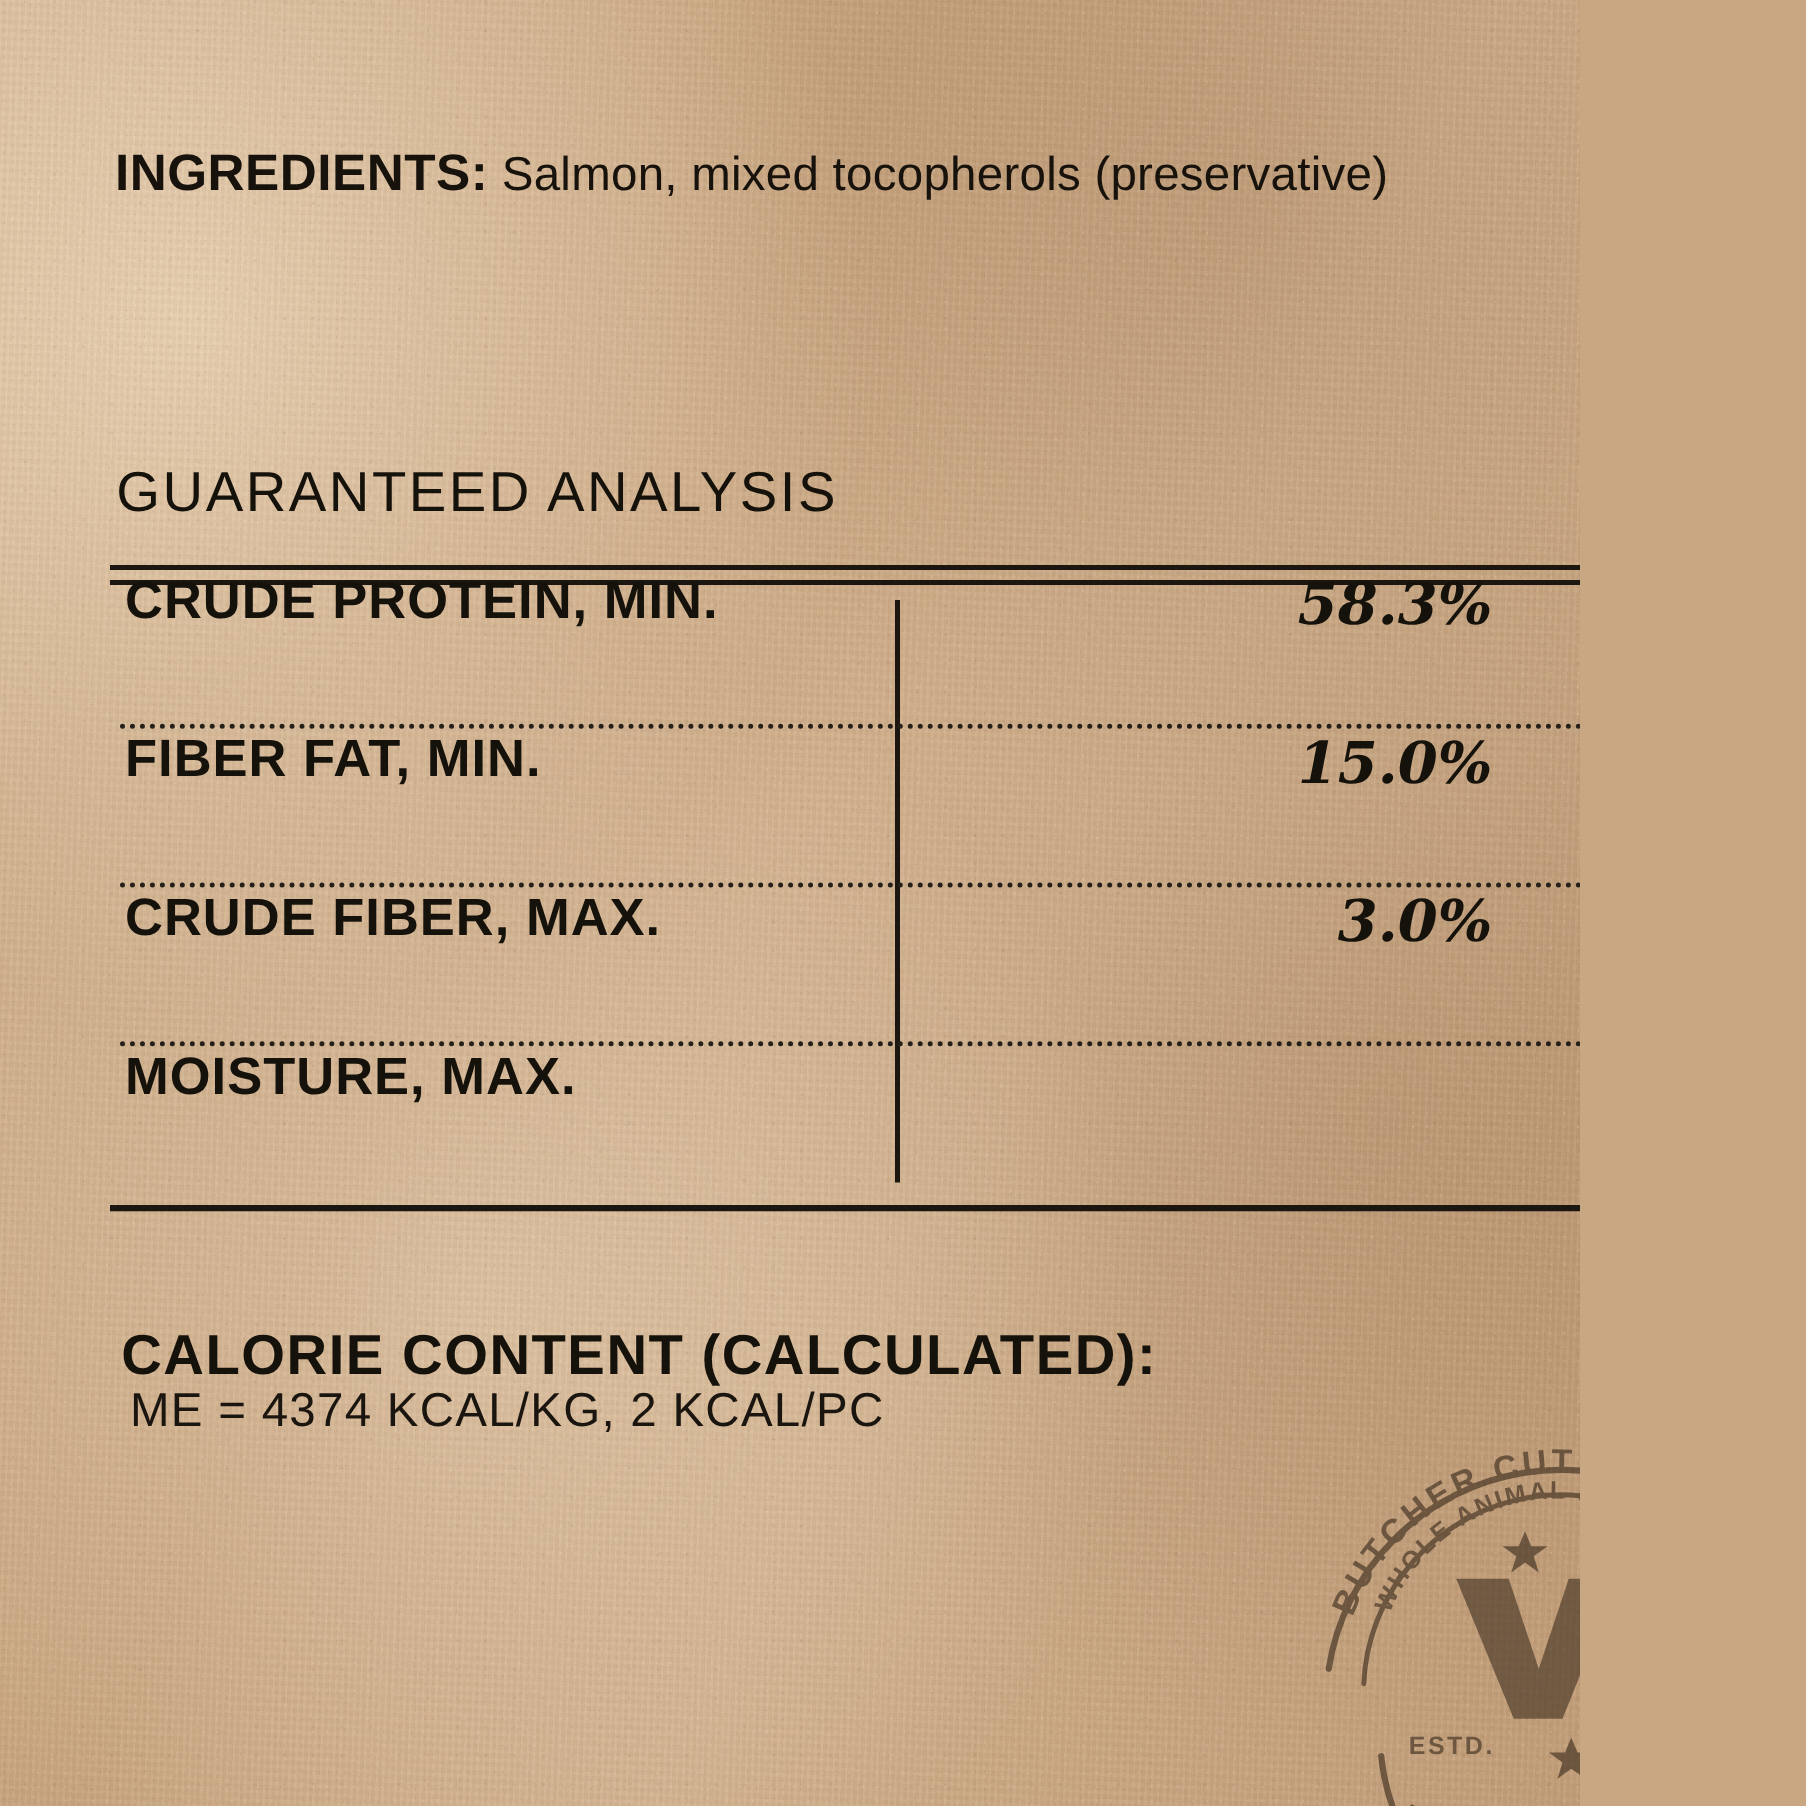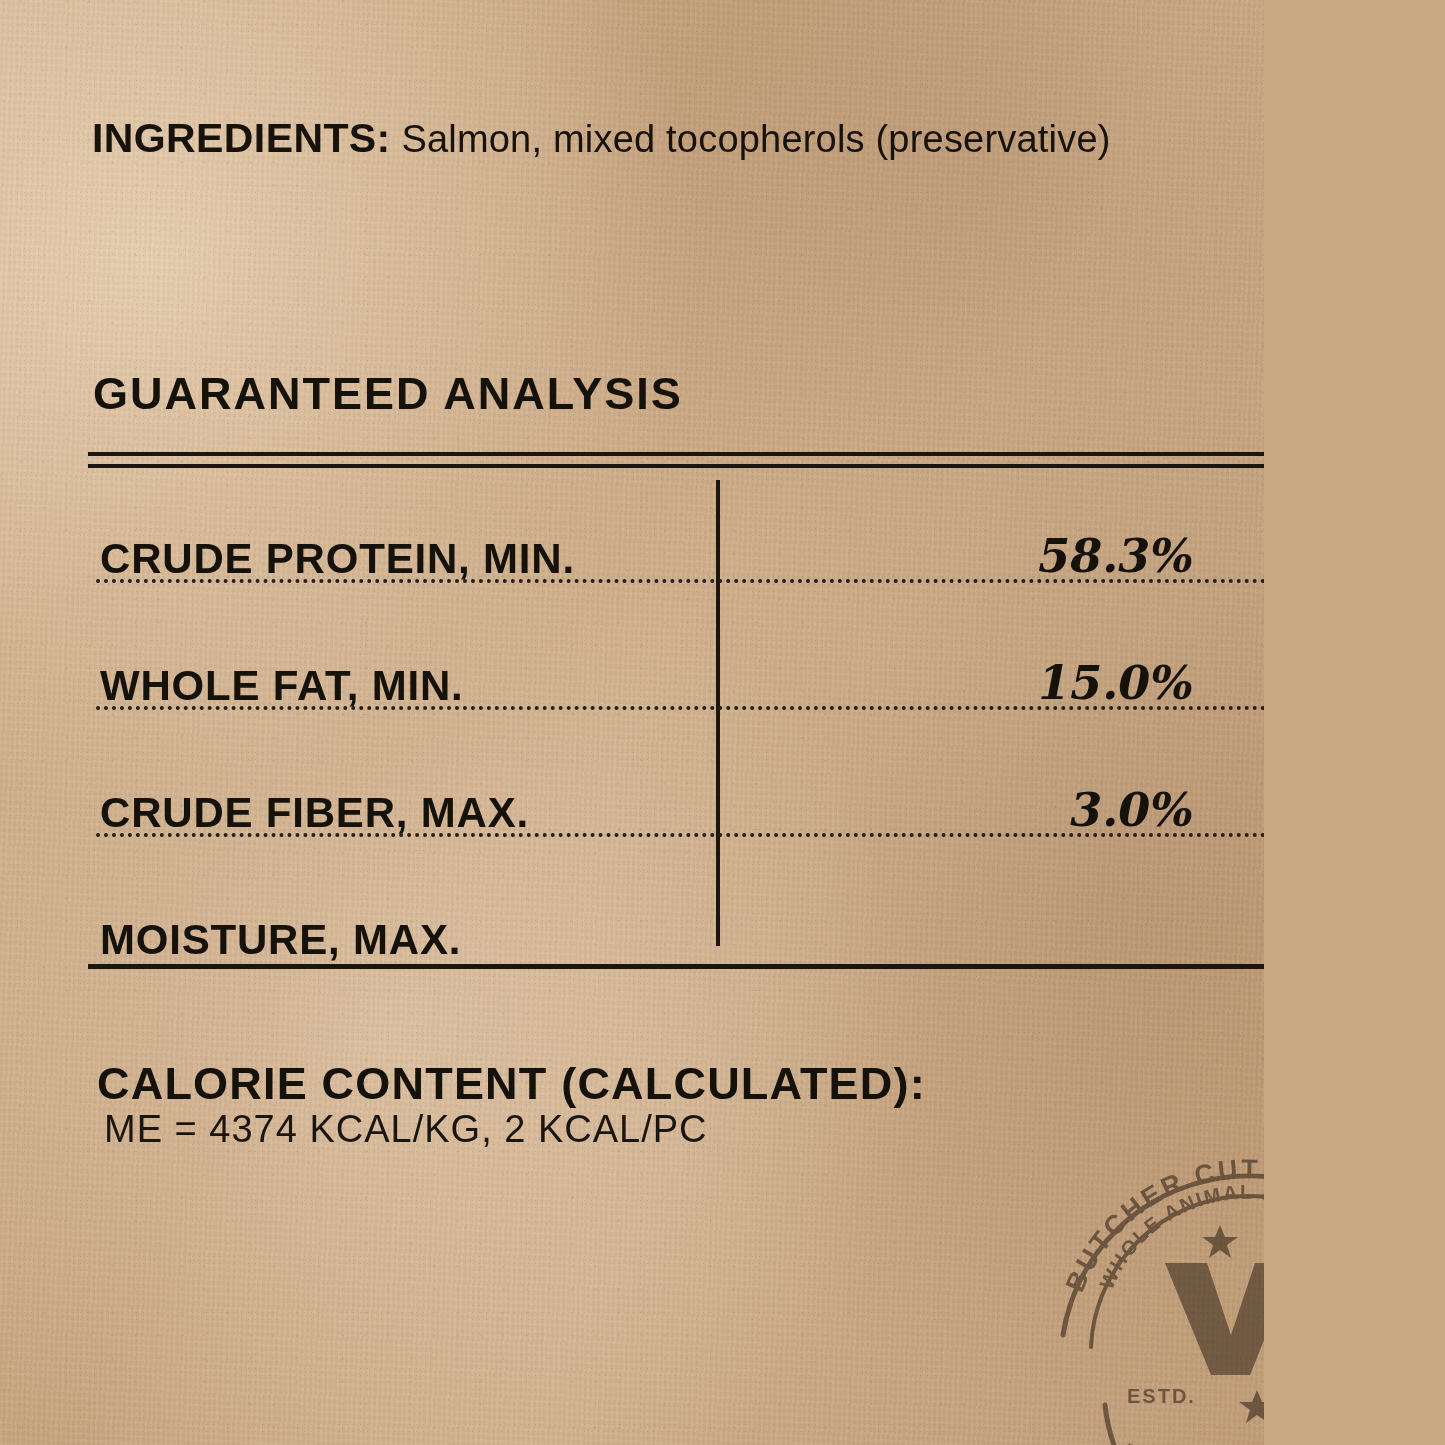--- a/index.html
+++ b/index.html
@@ -80,21 +80,21 @@
     font-weight: 400;
     font-size: 38px;
   }
 
   
   .ga-title {
     position: absolute;
     left: 93px;
     top: 368px;
     font-size: 45px;
-    font-weight: 700;
+    font-weight: 400;
     letter-spacing: 2.0px;
     color: #15110b;
   }
 
   .ga-table {
     position: absolute;
     left: 88px;
     top: 452px;
     width: 1274px;
   }
@@ -114,21 +114,21 @@
   }
   .rule-single {
     border-top: 5px solid #1b1610;
   }
 
   .ga-rows {
     position: relative;
   }
   .ga-row {
     display: flex;
-    align-items: flex-end;
+    align-items: flex-start;
     height: 127px;
     position: relative;
   }
   .ga-name {
     flex: 0 0 630px;
     padding-left: 12px;
     font-size: 42px;
     font-weight: 700;
     letter-spacing: 0.8px;
     color: #15110b;
@@ -212,21 +212,21 @@
       <div class="ga-rows">
         <div class="ga-divider"></div>
 
         <div class="ga-row">
           <div class="ga-name">CRUDE PROTEIN, MIN.</div>
           <div class="ga-val">58.3%</div>
           <div class="dots"></div>
         </div>
 
         <div class="ga-row">
-          <div class="ga-name">WHOLE FAT, MIN.</div>
+          <div class="ga-name">FIBER FAT, MIN.</div>
           <div class="ga-val">15.0%</div>
           <div class="dots"></div>
         </div>
 
         <div class="ga-row">
           <div class="ga-name">CRUDE FIBER, MAX.</div>
           <div class="ga-val">3.0%</div>
           <div class="dots"></div>
         </div>
 

